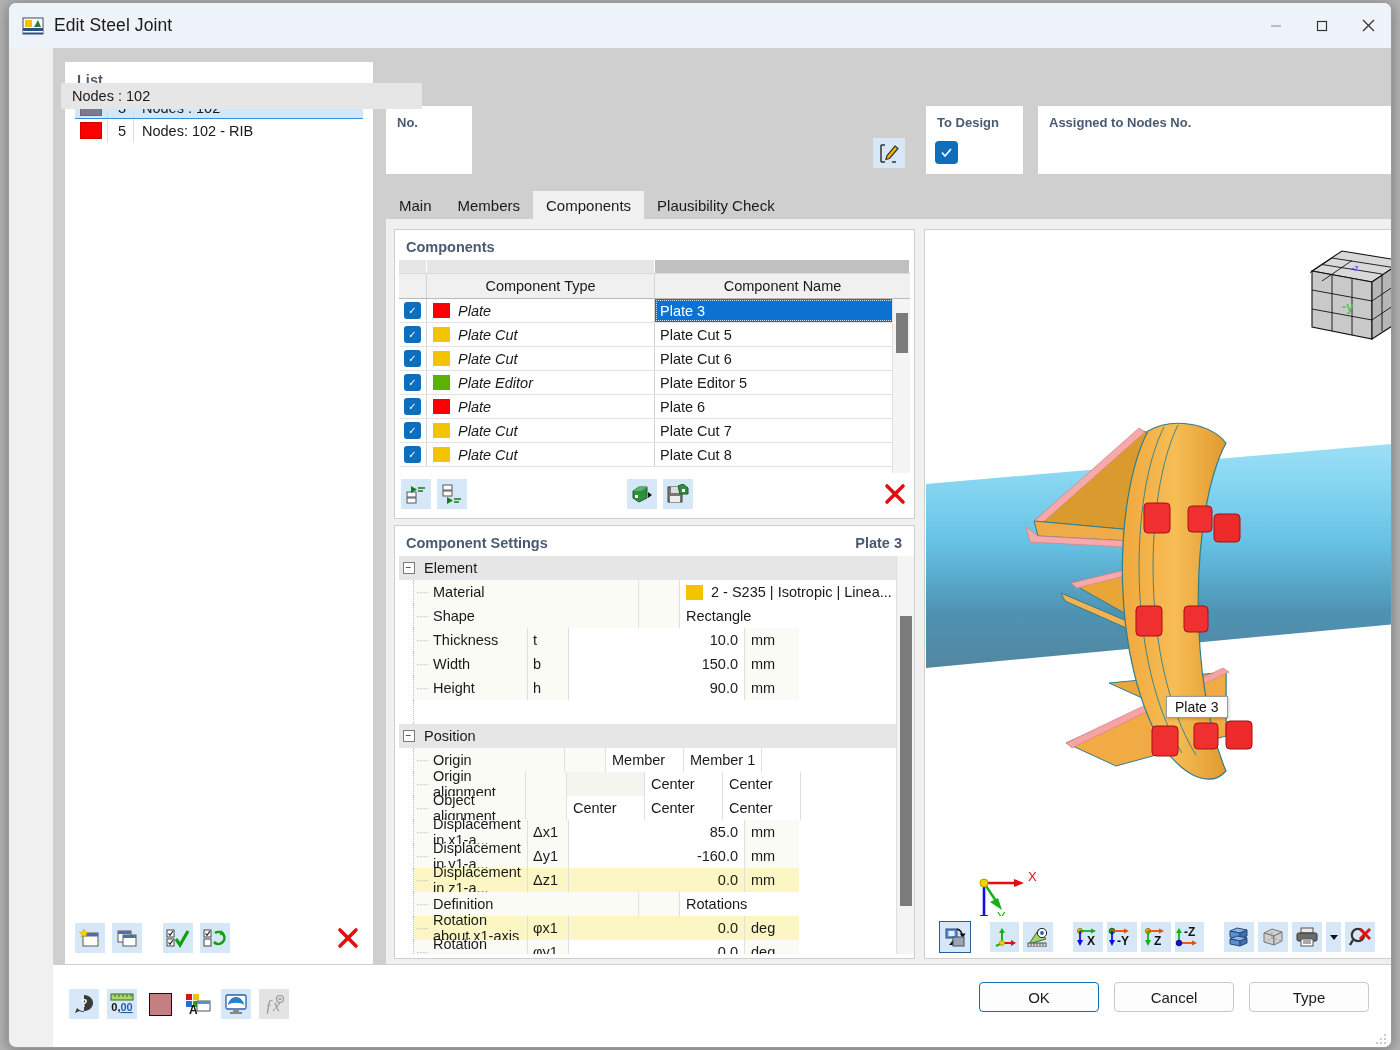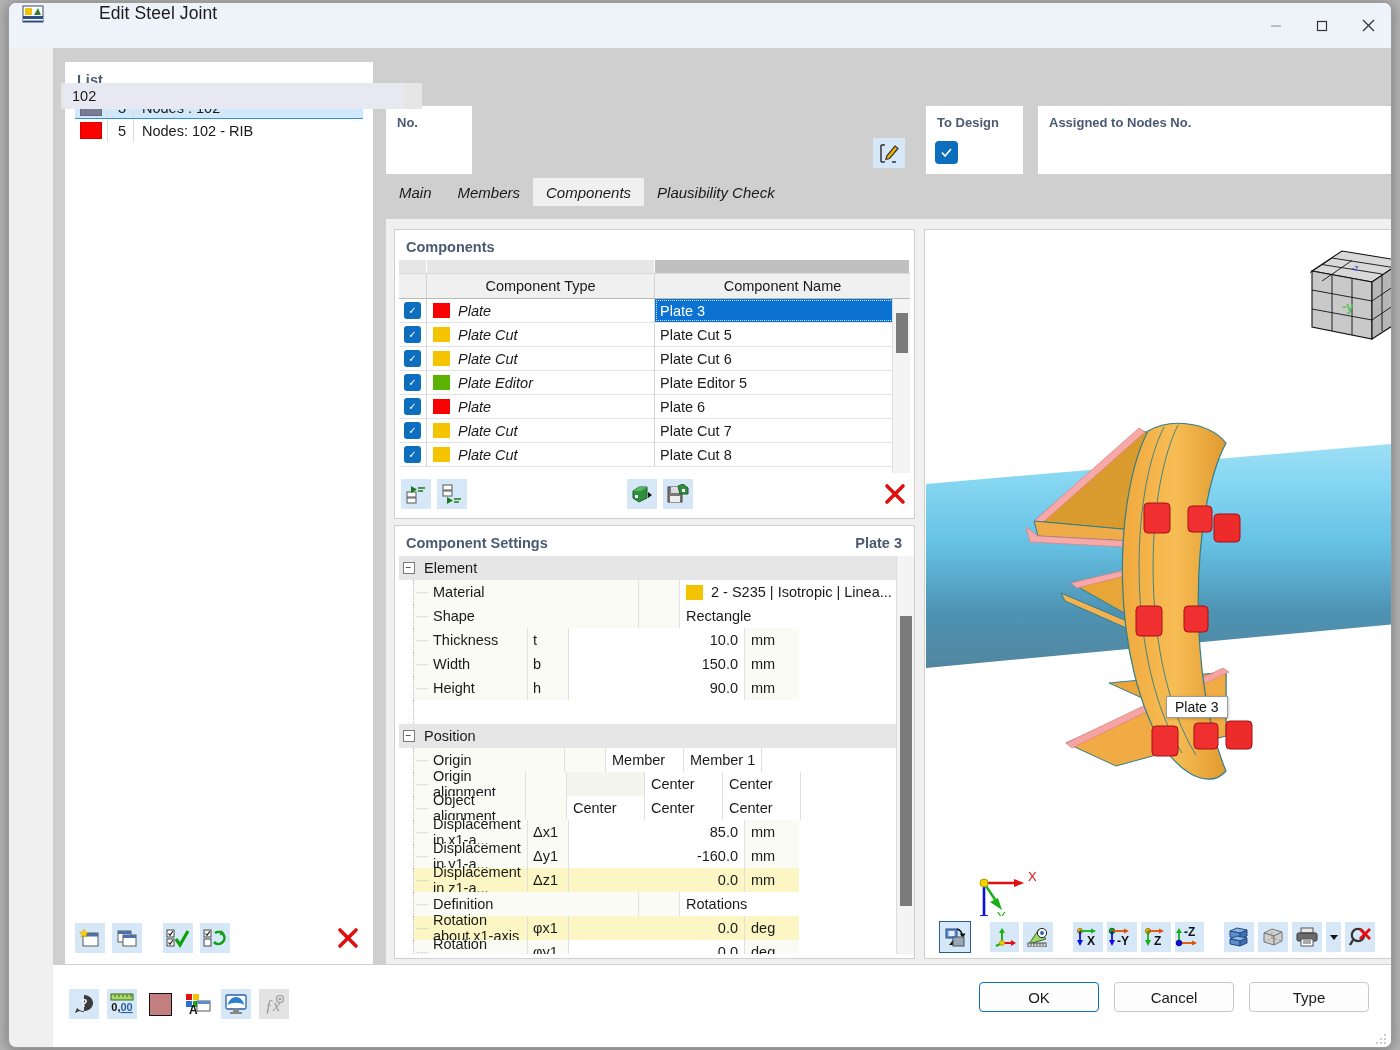--- a/index.html
+++ b/index.html
@@ -8,21 +8,21 @@
   body{ background:#b7b7b7; }
 
   .desktop-bg{ position:absolute; inset:0; background:#b3b3b3; }
 
   
   .window{ position:absolute; left:8px; top:2px; width:1384px; height:1046px;
     background:#f0f0f0; border-radius:8px; border:1px solid #9a9a9a;
     overflow:hidden; box-shadow:0 2px 14px rgba(0,0,0,.35); }
 
   .titlebar{ position:absolute; left:0; top:0; width:100%; height:45px;
-    background:#eef3f9; display:flex; align-items:flex-start;gap:45px; }
+    background:#eef3f9; display:flex; align-items:center; }
   .titlebar .tb-icon{ width:22px; height:22px; margin-left:13px; margin-right:10px;
     position:relative; flex:none; }
   .title-text{ font-size:17.5px; color:#1b1b1b; letter-spacing:.1px; }
   .winbtns{ margin-left:auto; display:flex; height:45px; }
   .winbtn{ width:46px; height:45px; display:flex; align-items:center; justify-content:center;
     font-size:16px; color:#333; }
 
   .client{ position:absolute; left:0; top:45px; right:0; bottom:0; background:#cfcfcf;margin-left:44px; }
   .panel-title{ font-size:14.5px; font-weight:bold; color:#4a5a73; }
 
@@ -61,21 +61,21 @@
   #todesign-box{ left:872px; top:57px; width:99px; height:70px;text-decoration:underline; }
   #todesign-check{ position:absolute; left:882px; top:93px; width:23px; height:23px;
     background:#0d6ebd; border-radius:4px; display:flex; align-items:center; justify-content:center;
     color:#fff; font-size:13px; cursor:pointer; }
   #nodes-box{ left:984px; top:57px; width:389px; height:70px; }
   #nodes-input{ left:11px; top:35px; width:340px; }
   #nodes-pick-btn{ position:absolute; left:1345px; top:90px; width:30px; height:30px;
     background:#d6e8f7; display:flex; align-items:center; justify-content:center; cursor:pointer; }
 
   
-  .tabs{ position:absolute; left:333px; top:130px; display:flex; align-items:flex-end; height:28px;font-style:italic; }
+  .tabs{ position:absolute; left:333px; top:143px; display:flex; align-items:flex-end; height:28px; }
   .tab{ height:28px; padding:0 13px; font-size:15px; color:#1a1a1a; background:#cfcfcf;
     display:flex; align-items:center; cursor:pointer; }
   .tab.active{ background:#f0f0f0; }
 
   .tabpane{ position:absolute; left:333px; top:171px; width:1040px; height:747px; background:#f0f0f0;
     border-top:1px solid #f0f0f0; }
 
   
   #components-panel{ position:absolute; left:8px; top:9px; width:521px; height:290px;
     background:#fff; border:1px solid #cfcfcf; }
@@ -290,21 +290,20 @@
     </div>
     <div id="todesign-check">
       <svg width="13" height="13" viewBox="0 0 13 13">
           <path d="M2 6.5 L5 10 L11 3" stroke="#fff" fill="none" stroke-width="1.6"></path>
         </svg>
     </div>
 
     <div class="fieldbox" id="nodes-box">
       <span class="lbl">Assigned to Nodes No.</span>
     </div>
-    <input class="inp lilac" id="nodes-input" value="102" style="">
     <div id="nodes-pick-btn">
       <svg width="22" height="22" viewBox="0 0 22 22">
         <path d="M3 2 L11 2 M3 2 L3 9" stroke="#d61010" stroke-width="2"></path>
         <path d="M3 2 L10 9 M10 2 L3 9" stroke="#d61010" stroke-width="1.8"></path>
         <path d="M8 7 L8 20 L11.5 16.6 L14 21 L16 20 L13.5 15.8 L18 15.2 Z" fill="#fff" stroke="#111" stroke-width="1.1"></path>
       </svg>
     </div>
 
     <div class="tabs">
       <div class="tab">Main</div>

